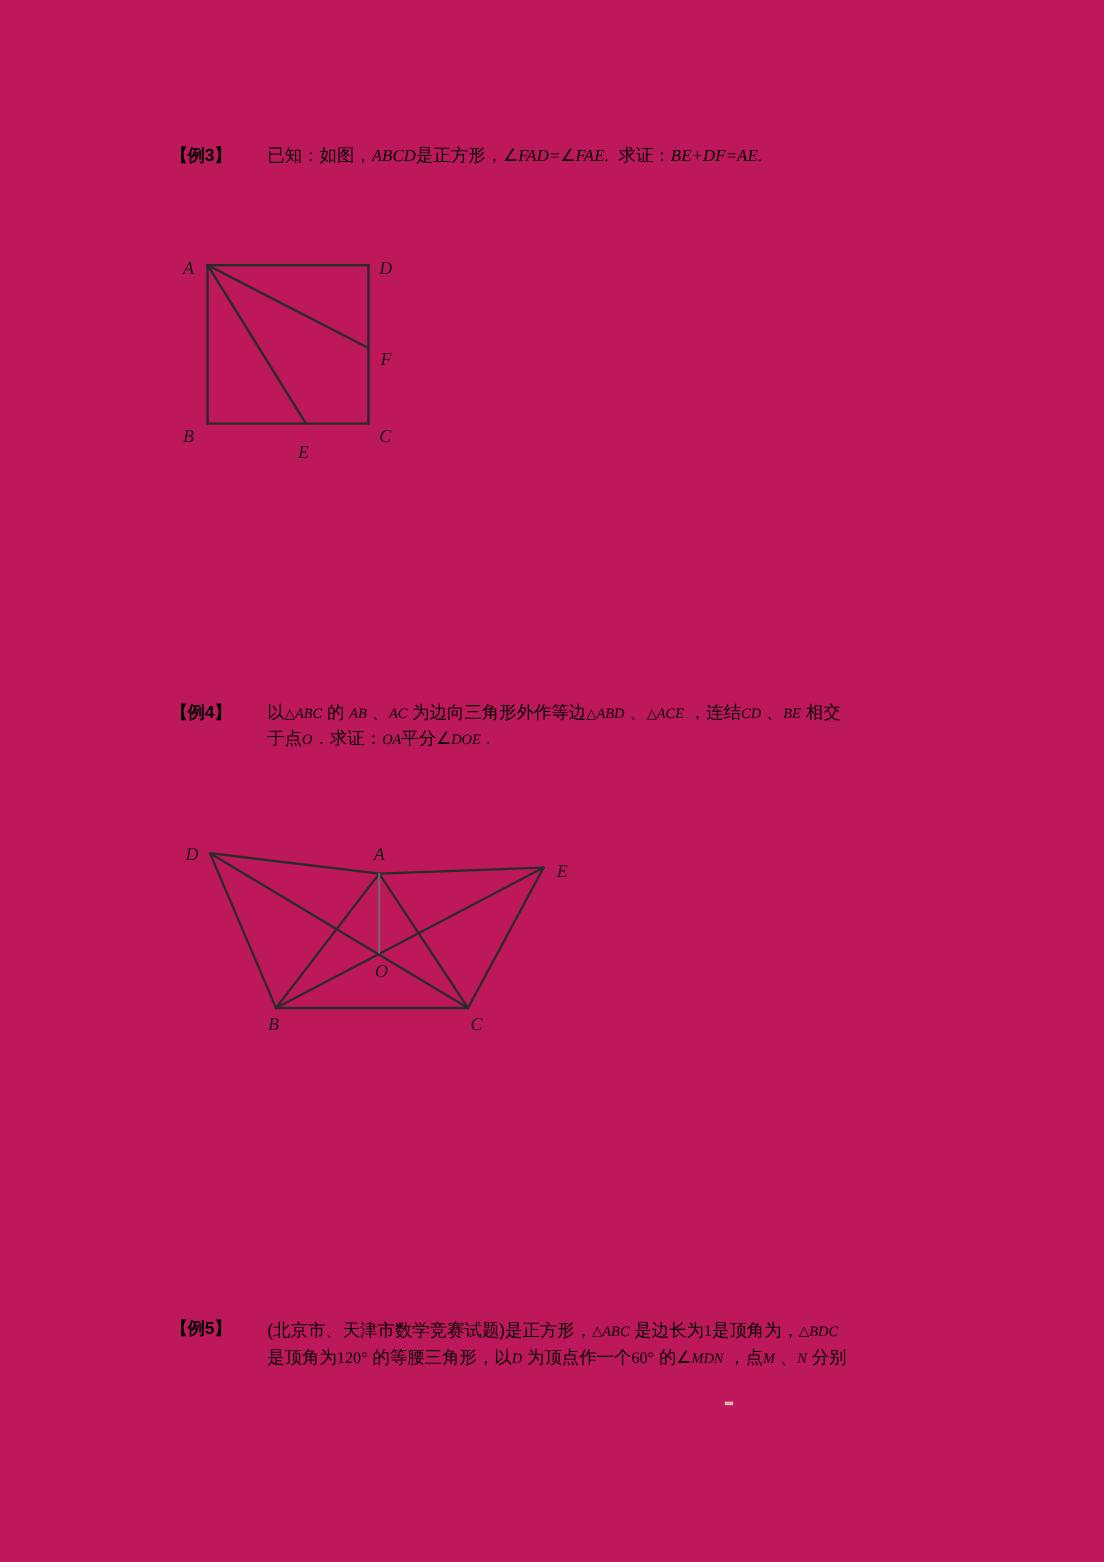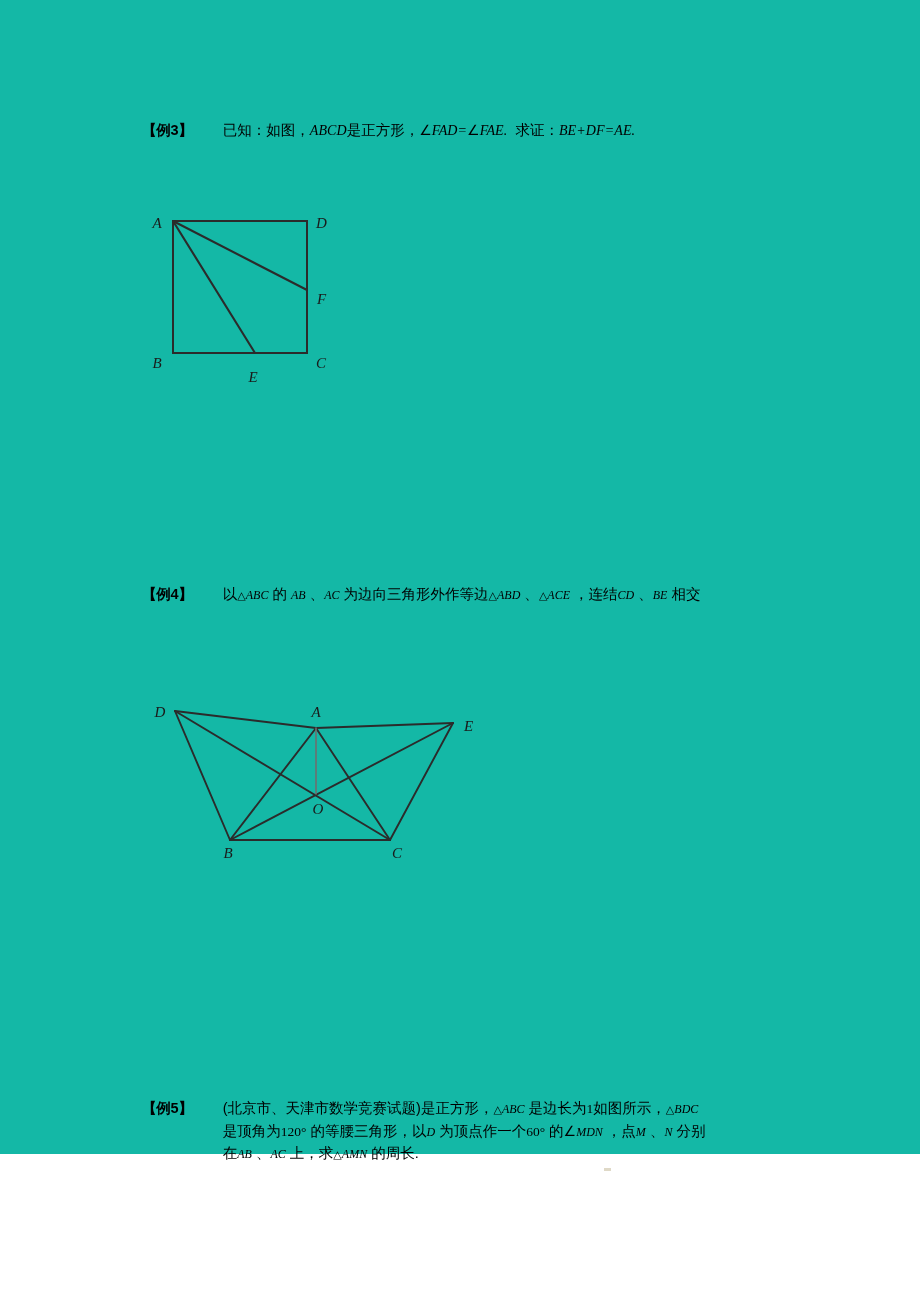--- a/index.html
+++ b/index.html
@@ -13,22 +13,22 @@
     position: relative;
     font-family: "Liberation Serif", serif;
     color: #000000;
     overflow: hidden;
   }
 
   .page {
     position: absolute;
     left: 0; top: 0;
     width: 920px;
-    height: 1154px;
-    background: #14b8a6;
+    height: 1302px;
+    background: #be185d;
   }
 
   
   .problem {
     position: absolute;
     left: 142px;
     width: 640px;
   }
 
   .prob-row {
@@ -149,20 +149,21 @@
       <text class="fig-label" x="113" y="182" text-anchor="middle">E</text>
       <text class="fig-label" x="177" y="104" text-anchor="start">F</text>
     </svg>
   </div>
 
   <div class="problem" style="top:584px;">
     <div class="prob-row">
       <span class="prob-tag">【例4】</span>
       <span class="prob-body" style="margin-left:14px;">
         <span class="ln"><span class="cjk">以</span><span class="tri">△</span><span class="mi-sm">ABC</span><span class="cjk">&nbsp;的&nbsp;</span><span class="mi-sm">AB</span><span class="cjk">&nbsp;、</span><span class="mi-sm">AC</span><span class="cjk">&nbsp;为边向三角形外作等边</span><span class="tri">△</span><span class="mi-sm">ABD</span><span class="cjk">&nbsp;、</span><span class="tri">△</span><span class="mi-sm">ACE</span><span class="cjk">&nbsp;，连结</span><span class="mi-sm">CD</span><span class="cjk">&nbsp;、</span><span class="mi-sm">BE</span><span class="cjk">&nbsp;相交</span></span>
+        <span class="ln"><span class="cjk">于点</span><span class="mi-sm">O</span><span class="cjk">．求证：</span><span class="mi-sm">OA</span><span class="cjk">平分</span><span class="sym">∠</span><span class="mi-sm">DOE</span><span class="cjk">&nbsp;.</span></span>
       </span>
     </div>
   </div>
 
   <div class="figure" style="left:150px; top:695px;">
     <svg width="340" height="190" viewBox="0 0 340 190">
 
       <g stroke="#2b2b2b" fill="none" stroke-width="1.9" stroke-linecap="round">
         <line x1="25" y1="16" x2="166" y2="33"></line>
         <line x1="166" y1="33" x2="303" y2="28"></line>
@@ -183,22 +184,21 @@
       <text class="fig-label" x="78" y="163" text-anchor="middle">B</text>
       <text class="fig-label" x="247" y="163" text-anchor="middle">C</text>
       <text class="fig-label" x="168" y="119" text-anchor="middle">O</text>
     </svg>
   </div>
 
   <div class="problem" style="top:1098px;">
     <div class="prob-row">
       <span class="prob-tag">【例5】</span>
       <span class="prob-body" style="margin-left:14px;">
-        <span class="ln"><span class="cjk">(北京市、天津市数学竞赛试题)是正方形，</span><span class="tri">△</span><span class="mi-sm">ABC</span><span class="cjk">&nbsp;是边长为</span><span class="num">1</span><span class="cjk">如图所示，</span><span class="tri">△</span><span class="mi-sm">BDC</span></span>
+        <span class="ln"><span class="cjk">(北京市、天津市数学竞赛试题)是正方形，</span><span class="tri">△</span><span class="mi-sm">ABC</span><span class="cjk">&nbsp;是边长为</span><span class="num">1</span><span class="cjk">是顶角为，</span><span class="tri">△</span><span class="mi-sm">BDC</span></span>
         <span class="ln"><span class="cjk">是顶角为</span><span class="num">120°</span><span class="cjk">&nbsp;的等腰三角形，以</span><span class="mi-sm">D</span><span class="cjk">&nbsp;为顶点作一个</span><span class="num">60°</span><span class="cjk">&nbsp;的</span><span class="sym">∠</span><span class="mi-sm">MDN</span><span class="cjk">&nbsp;，点</span><span class="mi-sm">M</span><span class="cjk">&nbsp;、</span><span class="mi-sm">N</span><span class="cjk">&nbsp;分别</span></span>
-        <span class="ln"><span class="cjk">在</span><span class="mi-sm">AB</span><span class="cjk">&nbsp;、</span><span class="mi-sm">AC</span><span class="cjk">&nbsp;上，求</span><span class="tri">△</span><span class="mi-sm">AMN</span><span class="cjk">&nbsp;的周长.</span></span>
       </span>
     </div>
   </div>
 
   <div class="faint-mark"></div>
 
 </div>
 
 </body></html>

